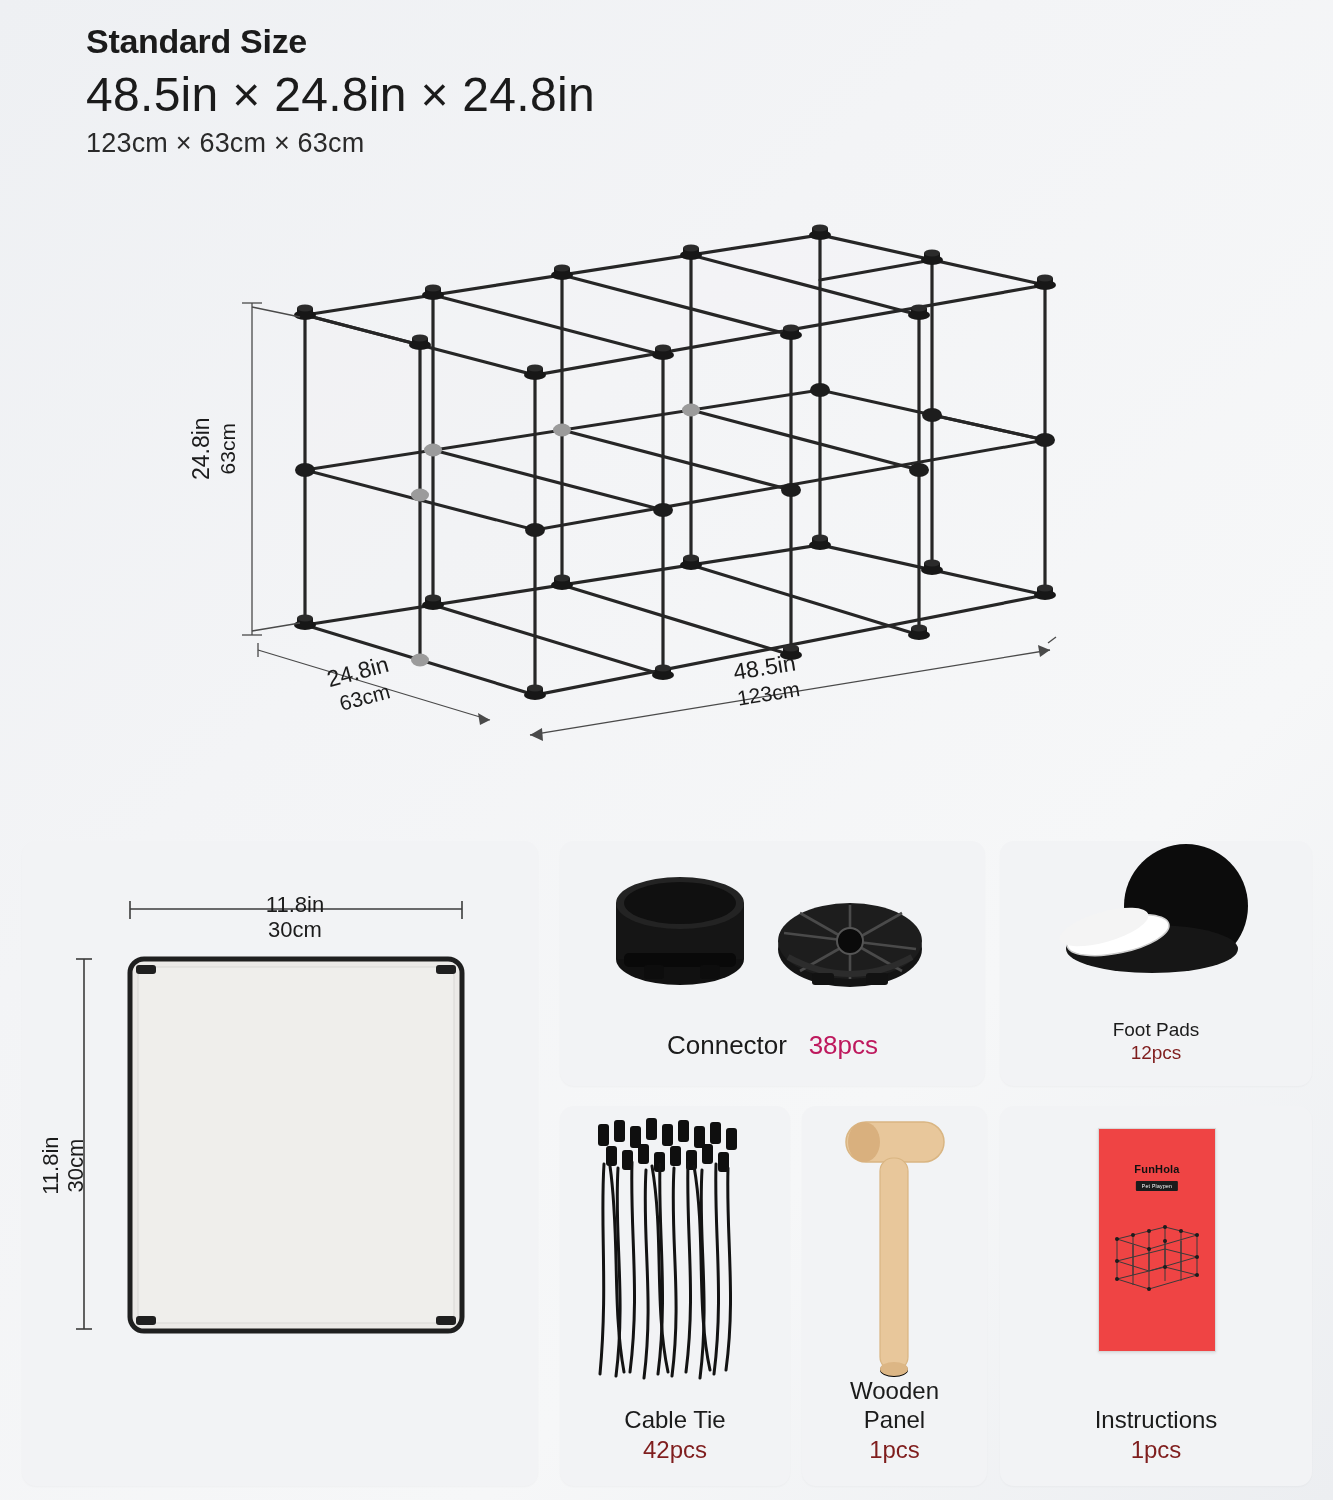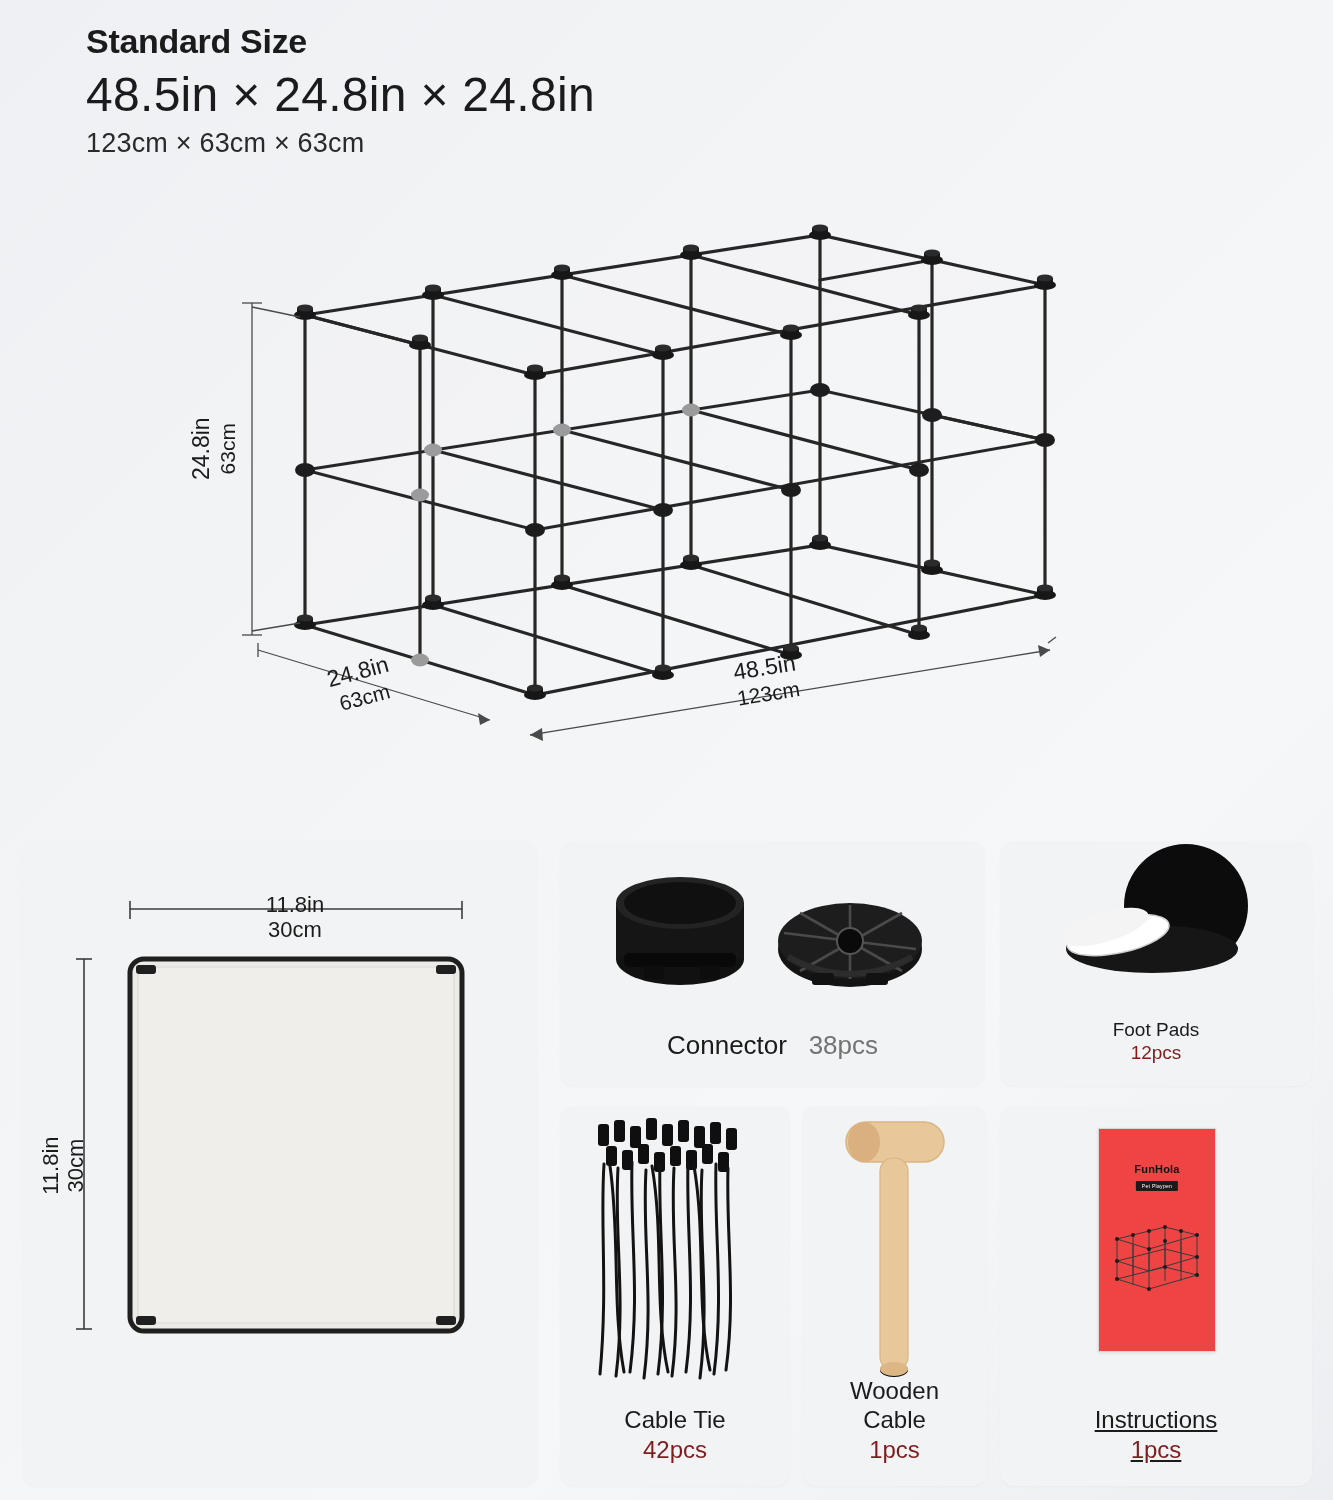--- a/index.html
+++ b/index.html
@@ -100,21 +100,21 @@
 
   .card-caption {
     position: absolute;
     left: 0;
     right: 0;
     text-align: center;
     font-size: 24px;
     color: #1b1b1b;
     line-height: 1.22;
   }
-  .qty { color: #737373; }
+  .qty { color: #be185d; }
   .qty-block { display: block; color: #7f1d1d; }
 
   
   #card-panel { left: 0; top: 0; width: 516px; height: 645px; }
   #panel-caption { bottom: 26px; font-size: 26px; }
 
   
   #card-connector { left: 538px; top: 0; width: 425px; height: 245px; }
   #connector-caption { bottom: 24px; font-size: 26px; }
 
@@ -125,21 +125,21 @@
   
   #card-cabletie { left: 538px; top: 265px; width: 230px; height: 380px; }
   #cabletie-caption { bottom: 22px; }
 
   
   #card-mallet { left: 780px; top: 265px; width: 185px; height: 380px; }
   #mallet-caption { bottom: 22px; }
 
   
   #card-instructions { left: 978px; top: 265px; width: 312px; height: 380px; }
-  #instructions-caption { bottom: 22px; text-decoration: underline; }
+  #instructions-caption { bottom: 22px; }
 
   .part-art {
     position: absolute;
     left: 0; top: 0; right: 0; bottom: 0;
   }
   .part-art svg { position: absolute; }
 
   .dim-text {
     position: absolute;
     font-size: 22px;
@@ -496,21 +496,21 @@
           <ellipse cx="62" cy="36" rx="16" ry="20" fill="#d9b07e"></ellipse>
           <rect x="78" y="52" width="28" height="212" rx="13" fill="#e8c79b"></rect>
           <rect x="78" y="52" width="28" height="212" rx="13" fill="none" stroke="#d9b582" stroke-width="1.2"></rect>
           <ellipse cx="92" cy="264" rx="14" ry="7" fill="#dcb party"></ellipse>
           <ellipse cx="92" cy="263" rx="14" ry="7" fill="#dcb685"></ellipse>
         </g>
       </svg>
     </div>
     <div class="card-caption" id="mallet-caption">
       <span>Wooden</span><br>
-      <span>Cable</span>
+      <span>Panel</span>
       <span class="qty-block">1pcs</span>
     </div>
   </div>
 
   <div class="card" id="card-instructions">
     <div class="instr-sheet">
       <div class="instr-brand">FunHola</div>
       <div class="instr-badge">Pet Playpen</div>
       <div class="instr-thumb">
         <svg width="96" height="78" viewBox="0 0 96 78">

